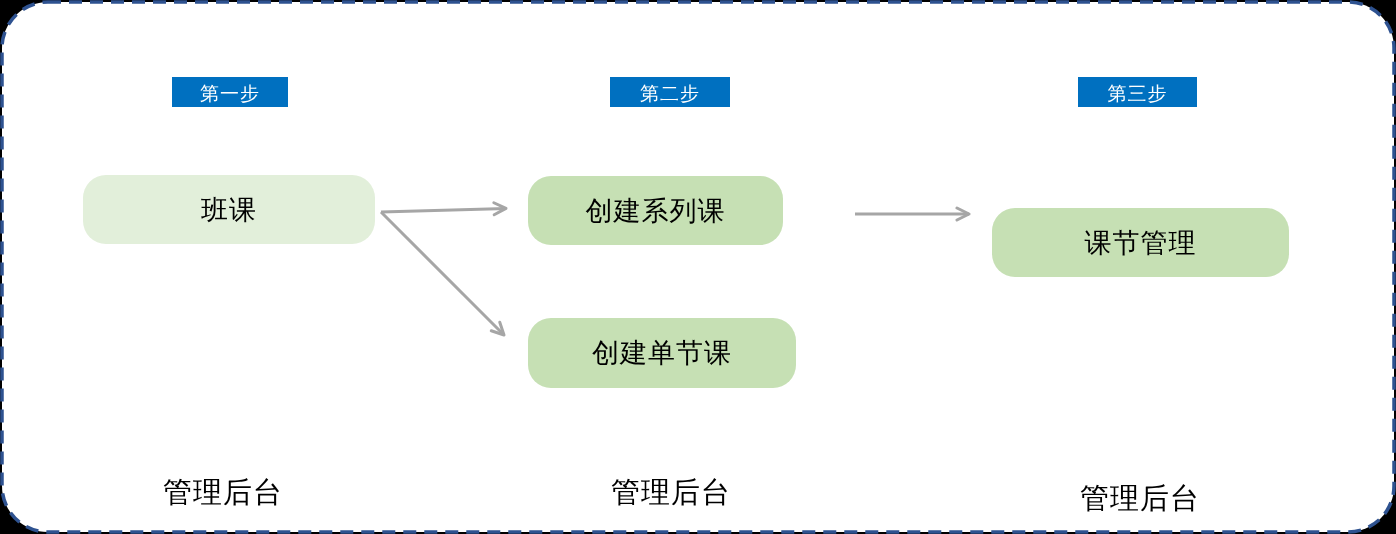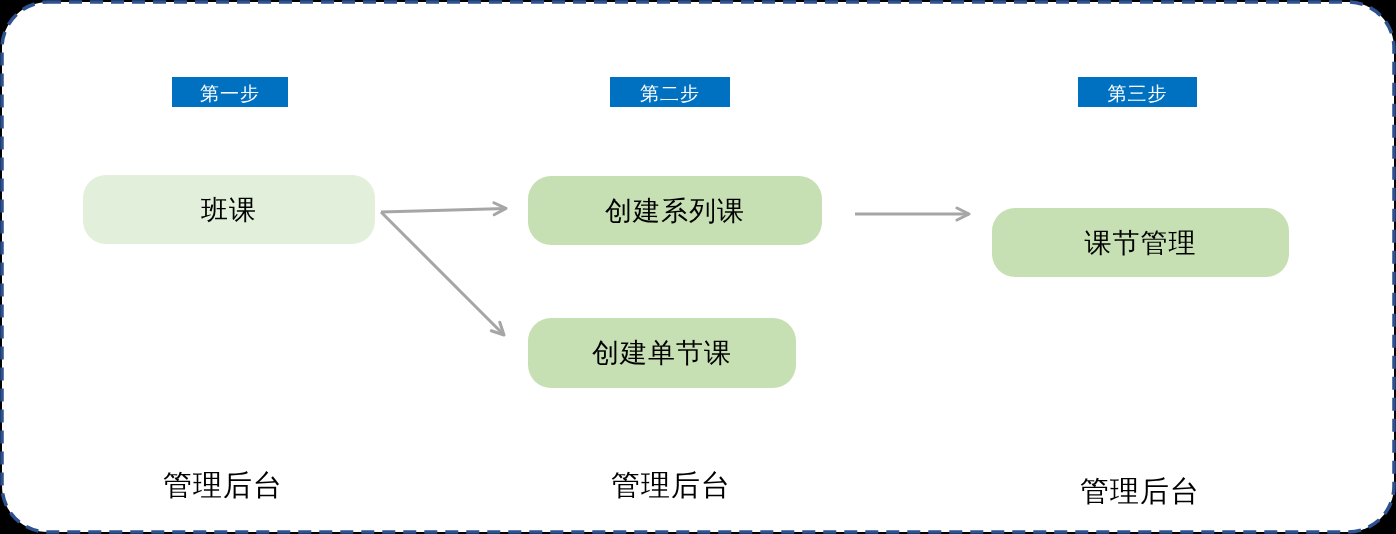--- a/index.html
+++ b/index.html
@@ -51,30 +51,31 @@
     display: flex;
     align-items: center;
     justify-content: center;
     font-size: 27px;
     color: #000000;
     letter-spacing: 1px;
   }
   .node-light { background: #E2EFDA; }
   .node-green { background: #C6E0B4; }
   .node-class   { left: 83px;  top: 175px; width: 292px; height: 69px; }
-  .node-series  { left: 528px; top: 176px; width: 294px; height: 69px; }
+  .node-series  { left: 528px; top: 176px; width: 255px; height: 69px; }
   .node-session { left: 992px; top: 178px; width: 297px; height: 69px; margin-top: 30px; }
   .node-single  { left: 528px; top: 318px; width: 268px; height: 70px; font-family: Liberation Serif, serif; }
   .footer-label {
     position: absolute;
     transform: translateX(-50%);
     font-size: 29px;
     color: #000000;
     white-space: nowrap;
     letter-spacing: 1px;
+    margin-top: 7px;
   }
   .footer-1 { left: 223px;  top: 466px; }
   .footer-2 { left: 671px;  top: 466px; }
   .footer-3 { left: 1140px; top: 472px; }
 </style>
 </head>
 <body>
 
 <div class="canvas">
 

